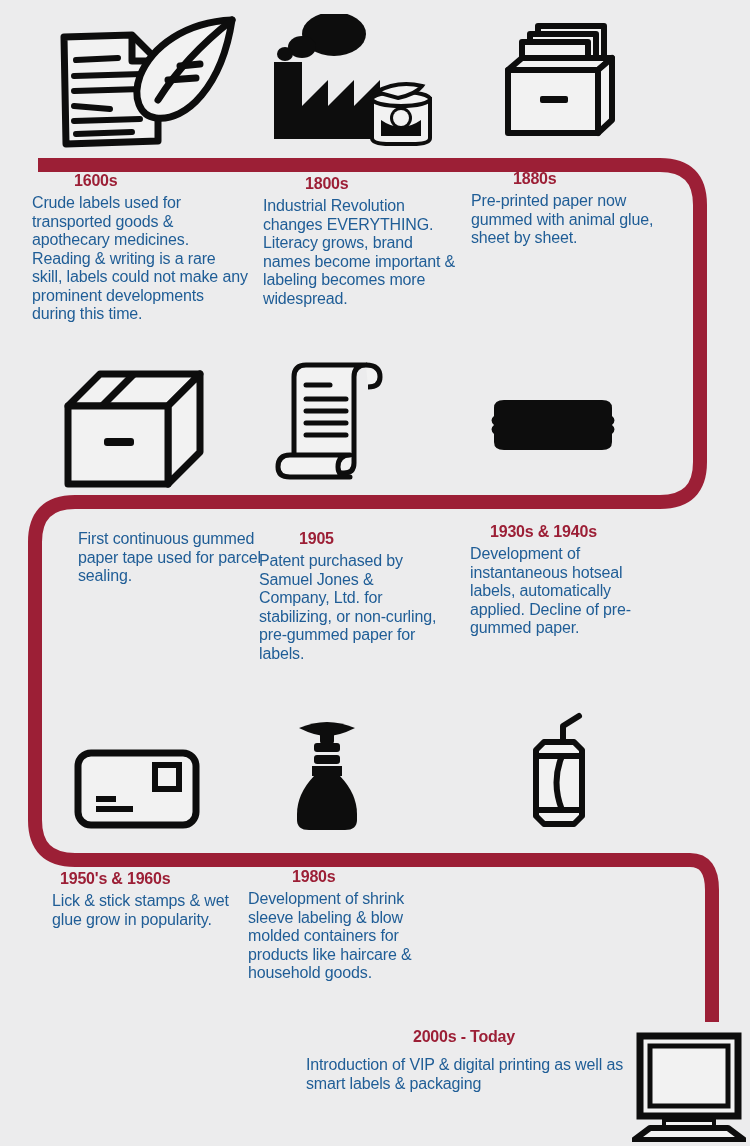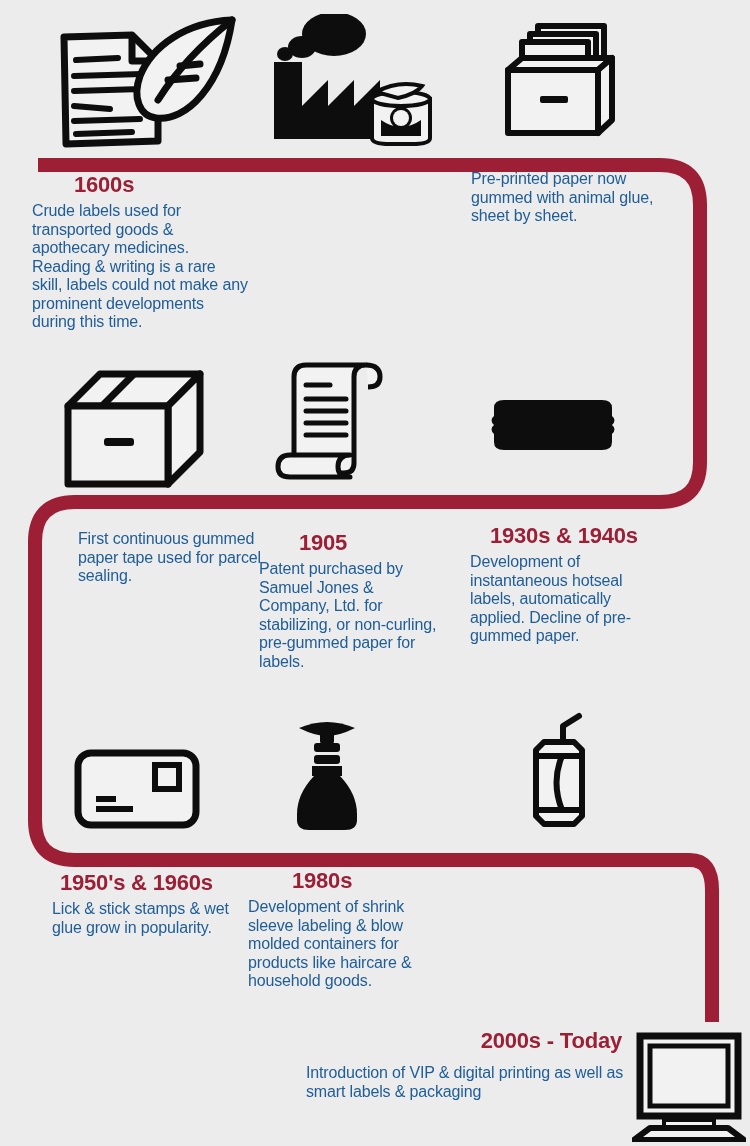--- a/index.html
+++ b/index.html
@@ -16,21 +16,21 @@
 
   
   .icon { position: absolute; }
   .icon svg { display: block; }
 
   
   .block { position: absolute; }
   .yr {
     color: #9c1f36;
     font-weight: bold;
-    font-size: 22px;
+    font-size: 16px;
     letter-spacing: -0.2px;
     margin-bottom: 4px;
     white-space: nowrap;
   }
   .desc {
     color: #1f5d96;
     font-size: 16px;
     line-height: 1.16;
     letter-spacing: -0.15px;
   }
@@ -51,21 +51,21 @@
   #b1930 .yr { padding-left: 20px; }
 
   #b1950 { left: 52px;  top: 870px; width: 190px; }
   #b1950 .yr { padding-left: 8px; }
   #b1980 { left: 248px; top: 868px; width: 200px; }
   #b1980 .yr { padding-left: 44px; }
   #b1990 { left: 452px; top: 868px; width: 242px; }
   #b1990 .yr { padding-left: 68px; }
 
   #b2000 { left: 306px; top: 1028px; width: 330px; }
-  #b2000 .yr { text-align: right; padding-right: 14px; margin-bottom: 10px; }
+  #b2000 .yr { text-align: center; padding-right: 14px; margin-bottom: 10px; }
   #b2000 .desc { }
 </style>
 </head>
 <body>
 
 <div id="stage">
 
   <svg id="ribbon" viewBox="0 0 750 1146">
 
     <path d="M 38 165 L 660 165 Q 700 165 700 205 L 700 462 Q 700 502 660 502 L 75 502" fill="none" stroke="#9c1f36" stroke-width="14"></path>
@@ -129,22 +129,27 @@
       </g>
       <rect x="40" y="78" width="28" height="7" rx="2" fill="#0d0d0d"></rect>
     </svg>
   </div>
 
   <div class="block" id="b1600">
     <div class="yr">1600s</div>
     <div class="desc">Crude labels used for transported goods &amp; apothecary medicines. Reading &amp; writing is a rare skill, labels could not make any prominent developments during this time.</div>
   </div>
 
+  <div class="block" id="b1800">
+    <div class="yr">1800s</div>
+    <div class="desc">Industrial Revolution changes EVERYTHING. Literacy grows, brand names become important &amp; labeling becomes more widespread.</div>
+  </div>
 
   <div class="block" id="b1880">
+    <div class="yr">1880s</div>
     <div class="desc">Pre-printed paper now gummed with animal glue, sheet by sheet.</div>
   </div>
 
   <div class="icon" style="left:60px; top:360px; width:150px; height:128px;">
     <svg viewBox="0 0 150 128" width="150" height="128">
       <g fill="#f2f2f2" stroke="#0d0d0d" stroke-width="7" stroke-linejoin="round">
         <path d="M8 46 L40 14 L140 14 L108 46 Z"></path>
         <path d="M108 46 L140 14 L140 92 L108 124 Z"></path>
         <rect x="8" y="46" width="100" height="78"></rect>
       </g>

